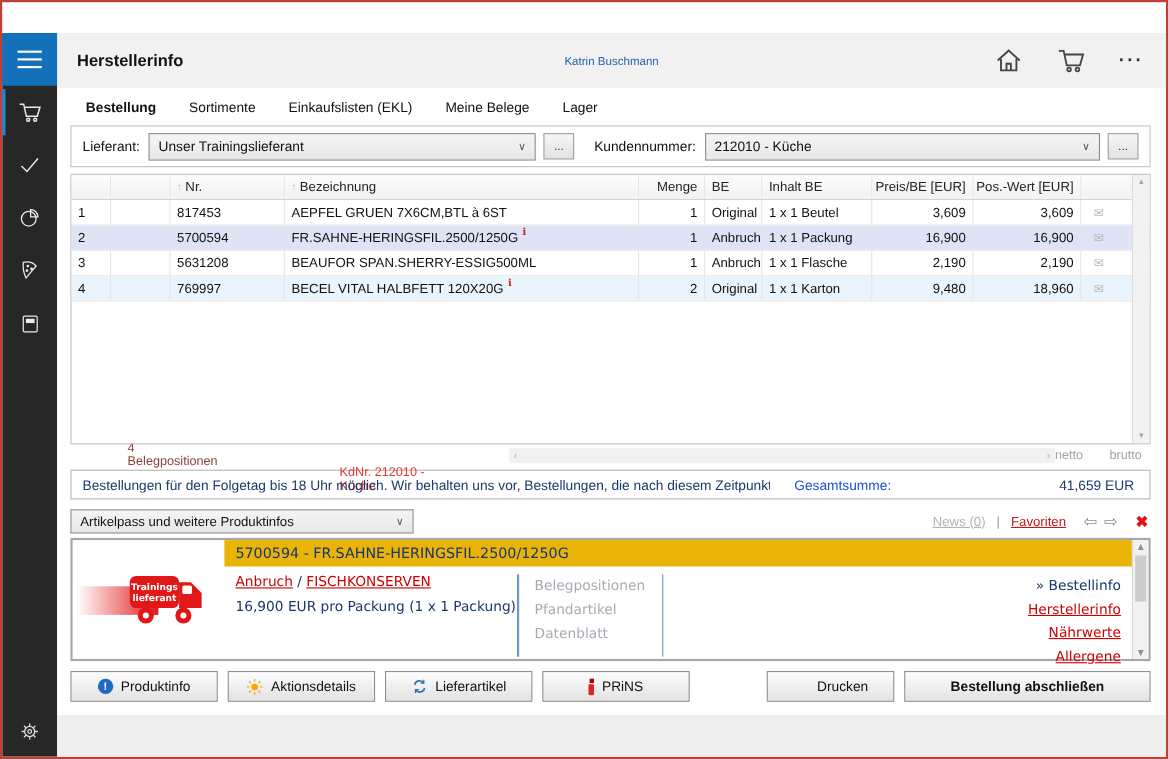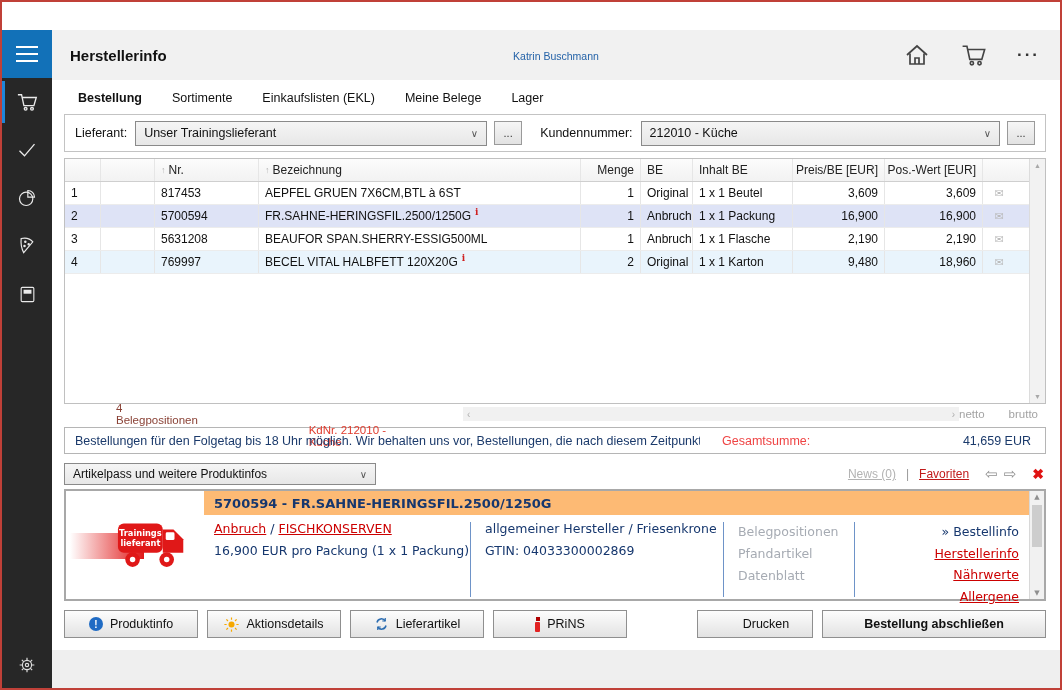--- a/index.html
+++ b/index.html
@@ -62,39 +62,39 @@
   
   .gridfoot{height:20px;display:flex;align-items:center;font-size:11.5px;}
   .fp{margin-left:52px;color:#8a4236;}
   .fk{margin-left:102px;color:#e03a2c;margin-top:43px;}
   .hscroll{margin-left:42px;width:500px;height:14px;background:#f1f1f1;display:flex;justify-content:space-between;align-items:center;color:#b0b0b0;font-size:10px;padding:0 4px;box-sizing:border-box;}
   .netto{margin-left:auto;color:#a3a3a3;}
   .brutto{margin-left:24px;margin-right:8px;color:#a3a3a3;}
   
   .noticebar{margin-top:3px;border:1px solid #b5b5b5;height:27px;display:flex;align-items:center;font-size:12.5px;padding:0 10px;box-sizing:border-box;}
   .notice{color:#1b3a6b;width:625px;white-space:nowrap;overflow:hidden;}
-  .sumlabel{color:#ef4444;margin-left:22px;}
+  .sumlabel{color:#1d4ed8;margin-left:22px;}
   .sumvalue{color:#1b3a6b;margin-left:auto;margin-right:4px;}
   
   .selrow{margin-top:9px;display:flex;align-items:center;font-size:12px;height:22px;}
   .combo-p{width:312px;height:22px;}
   .news{margin-left:auto;color:#b3b3b3;text-decoration:underline;}
   .selsep{color:#999;margin:0 10px;}
   .fav{color:#c11a1a;text-decoration:underline;}
   .navarrow{color:#8f8f8f;font-size:15px;margin-left:16px;}
   .navarrow+.navarrow{margin-left:6px;}
   .close-x{color:#e01212;font-size:14px;font-weight:bold;margin-left:16px;margin-right:2px;}
   
   .panel{margin-top:4px;border:2px solid #a8a8a8;height:112px;position:relative;background:#fff;display:flex;
     font-family:"DejaVu Sans",sans-serif;font-size:12.5px;box-sizing:border-box;}
   .logo-area{width:138px;position:relative;flex:none;}
   .streak{position:absolute;left:4px;top:42px;width:74px;height:26px;background:linear-gradient(to left,#e01818,rgba(255,255,255,0));}
   .truck{position:absolute;left:50px;top:22px;}
   .p-right{flex:1;display:flex;flex-direction:column;margin-right:15px;min-width:0;}
-  .band{height:24px;background:#fdba74;display:flex;align-items:center;padding-left:10px;font-weight:bold;color:#16376e;font-size:13px;flex:none;}
+  .band{height:24px;background:#eab308;display:flex;align-items:center;padding-left:10px;font-weight:normal;color:#16376e;font-size:13px;flex:none;}
   .cols{flex:1;display:flex;padding-top:6px;min-width:0;}
   .pcol1{width:266px;padding-left:10px;box-sizing:border-box;}
   .pcol2{width:252px;padding-left:14px;box-sizing:border-box;}
   .pcol3{width:130px;padding-left:14px;color:#a6abb3;line-height:22px;box-sizing:border-box;}
   .pcol4{flex:1;text-align:right;padding-right:10px;line-height:21.5px;}
   .vdiv{width:1px;background:#6e93c8;margin:1px 0 10px;}
   .pline{margin-bottom:7px;white-space:nowrap;}
   .rlink{color:#cc0000;text-decoration:underline;}
   .navy{color:#16376e;}
   .pscroll{position:absolute;right:0;top:0;bottom:0;width:15px;background:#f1f1f1;border-left:1px solid #d8d8d8;
@@ -367,24 +367,20 @@
         <div class="cols">
           <div class="pcol1">
             <div class="pline">
               <span class="rlink">Anbruch</span>
               <span class="navy">/</span>
               <span class="rlink">FISCHKONSERVEN</span>
             </div>
             <div class="pline navy">16,900 EUR pro Packung (1 x 1 Packung)</div>
           </div>
           <div class="vdiv"></div>
-          <div class="pcol2">
-            <div class="pline navy">allgemeiner Hersteller / Friesenkrone</div>
-            <div class="pline navy">GTIN: 04033300002869</div>
-          </div>
           <div class="vdiv"></div>
           <div class="pcol3">
             <div>Belegpositionen</div>
             <div>Pfandartikel</div>
             <div>Datenblatt</div>
           </div>
           <div class="vdiv"></div>
           <div class="pcol4">
             <div class="navy">» Bestellinfo</div>
             <div class="rlink">Herstellerinfo</div>

